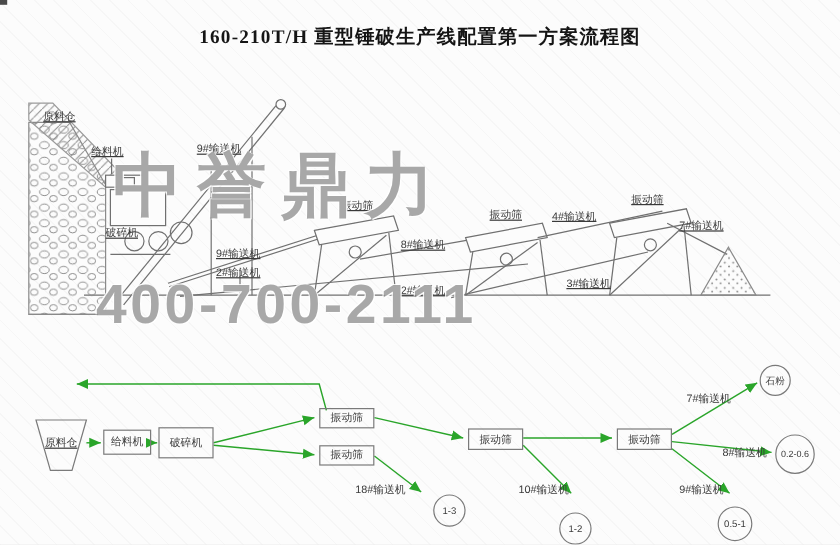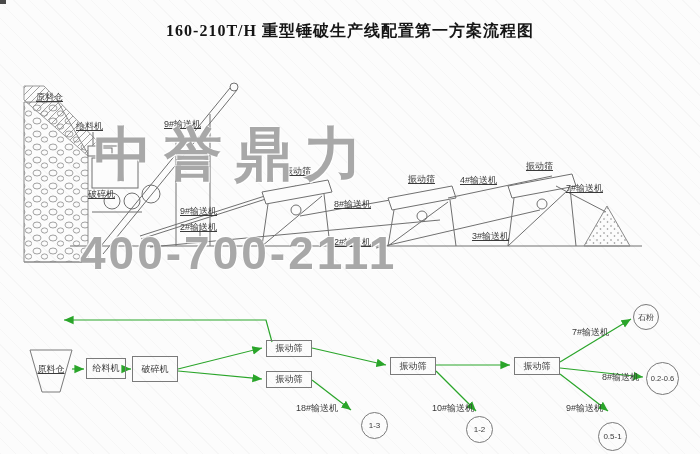--- a/index.html
+++ b/index.html
@@ -189,19 +189,19 @@
 
   <div class="convlbl" style="left:572px; top:326px;">7#输送机</div>
   <div class="convlbl" style="left:602px; top:371px;">8#输送机</div>
   <div class="convlbl" style="left:566px; top:402px;">9#输送机</div>
   <div class="convlbl" style="left:432px; top:402px;">10#输送机</div>
   <div class="convlbl" style="left:296px; top:402px;">18#输送机</div>
 
   <div class="circle" style="left:633px; top:304px; width:26px; height:26px;">石粉</div>
   <div class="circle small-text" style="left:646px; top:362px; width:33px; height:33px;">0.2-0.6</div>
   <div class="circle" style="left:598px; top:422px; width:29px; height:29px;">0.5-1</div>
-  <div class="circle" style="left:466px; top:416px; width:27px; height:27px;">1-2</div>
+  <div class="circle" style="left:466px; top:427px; width:27px; height:27px;">1-2</div>
   <div class="circle" style="left:341px; top:412px; width:27px; height:27px;margin-left:20px;">1-3</div>
 
   <div class="wm wm1">中誉鼎力</div>
   <div class="wm wm2">400-700-2111</div>
 
 </div>
 
 </body></html>

